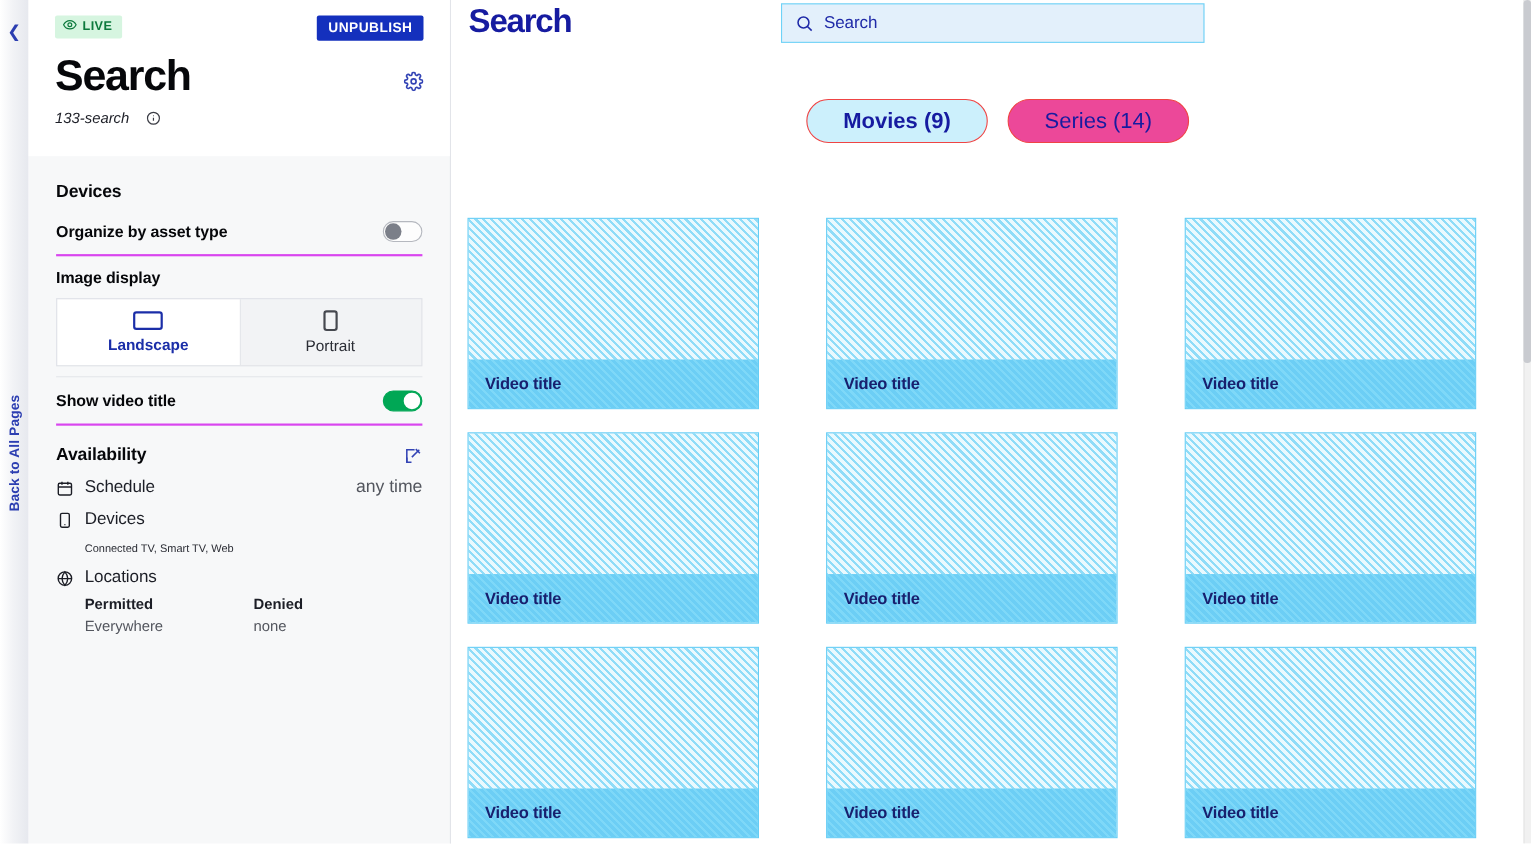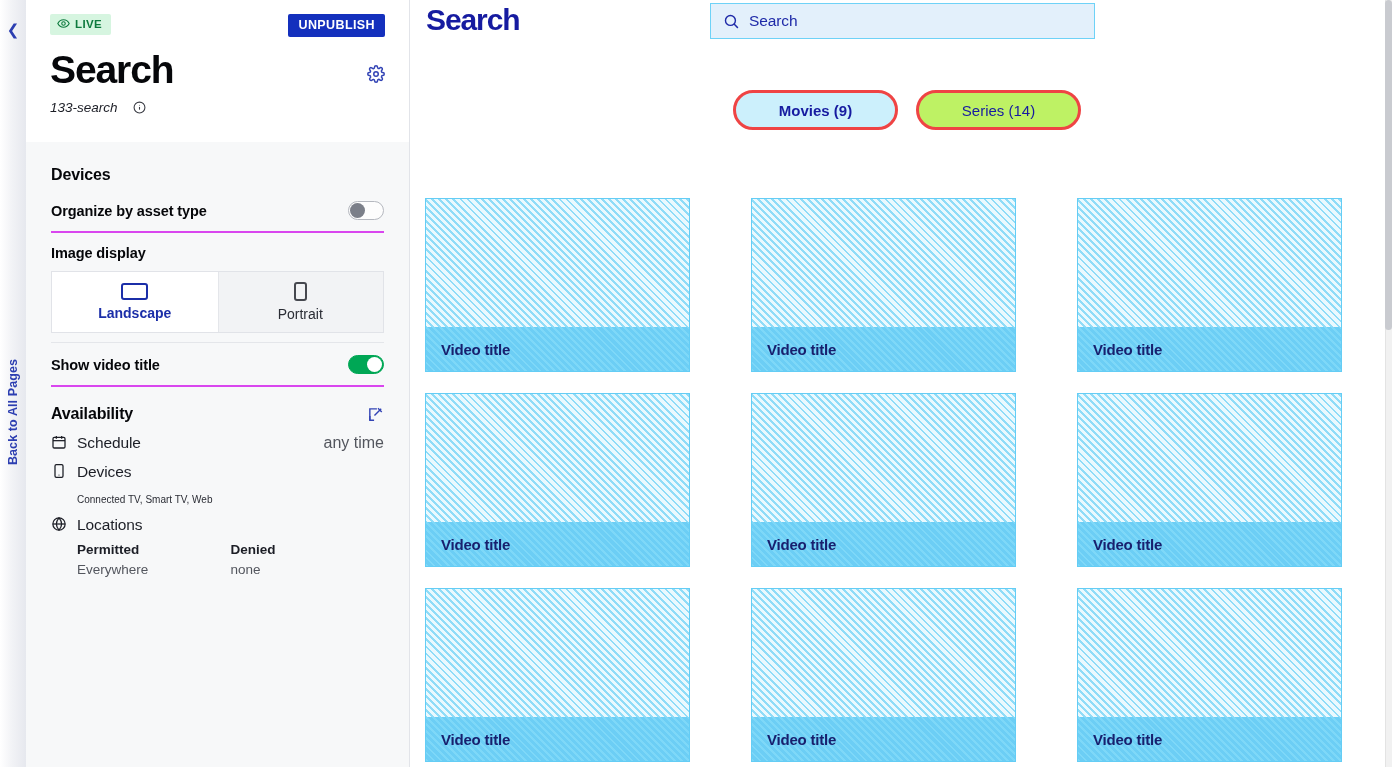--- a/index.html
+++ b/index.html
@@ -234,21 +234,21 @@
     display: flex; align-items: center; justify-content: space-between;
     padding-top: 18px;
     gap: 12px;
   }
   .edit-btn { background: none; border: none; padding: 0; cursor: pointer; line-height: 0; }
 
   .avail-item { margin-top: 11px; }
   .avail-line {
     display: flex; align-items: center; justify-content: space-between;
   }
-  .avail-left { display: flex; align-items: flex-start; gap: 10px; }
+  .avail-left { display: flex; align-items: flex-end; gap: 10px; }
   .avail-name { font-size: 15.5px; color: #1c1e26; letter-spacing: -0.1px; }
   .avail-value { font-size: 16px; color: #53565e; }
   .avail-sub { font-size: 10px; color: #2b2d35; margin-top: 13px; margin-left: 26px; }
   .perm-grid { display: flex; margin-top: 8px; margin-left: 26px; }
   .perm-col { width: 164px; }
   .perm-h { font-size: 13.5px; font-weight: 700; color: #1c1e26; }
   .perm-v { font-size: 13.5px; color: #53565e; margin-top: 5px; }
   .ico { line-height: 0; display: inline-block; }
 
   
@@ -297,28 +297,28 @@
     top: 90px;
     display: flex;
     gap: 18px;
   }
   .chip {
     border-radius: 22px;
     height: 40px;
     display: flex;
     align-items: center;
     justify-content: center;
-    font-size: 15px;
+    font-size: 20px;
     color: #161ba0;
-    border: 3px solid #ef4444;
+    border: 1px solid #ef4444;
     cursor: pointer;
     font-family: inherit;
   }
   .chip.sel { background: #ccf0fc; font-weight: 700; width: 165px; }
-  .chip.unsel { background: #bef264; font-weight: 400; width: 165px; }
+  .chip.unsel { background: #ec4899; font-weight: 400; width: 165px; }
 
   
   .grid {
     position: absolute;
     left: 15px;
     top: 198px;
     display: grid;
     grid-template-columns: repeat(3, 305px);
     column-gap: 21px;
     row-gap: 21px;

